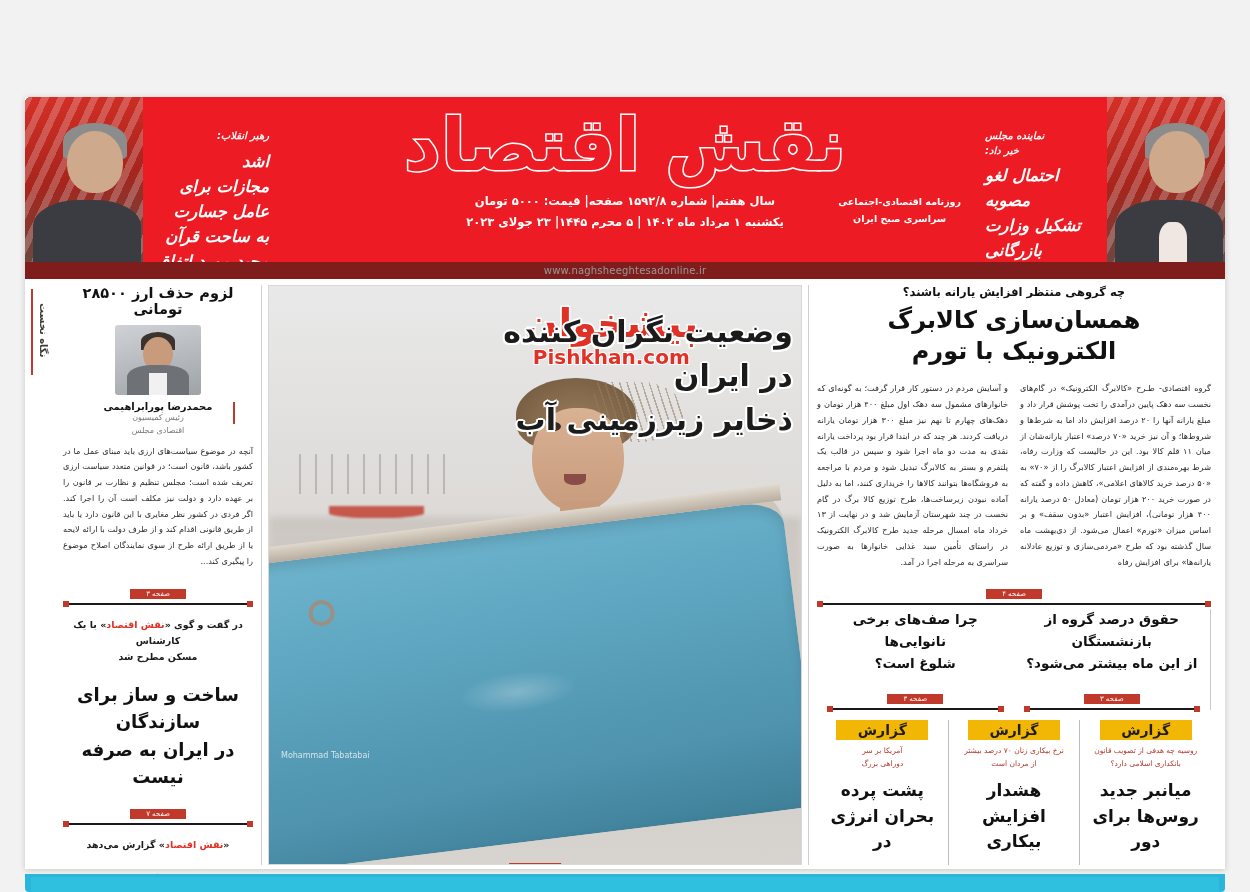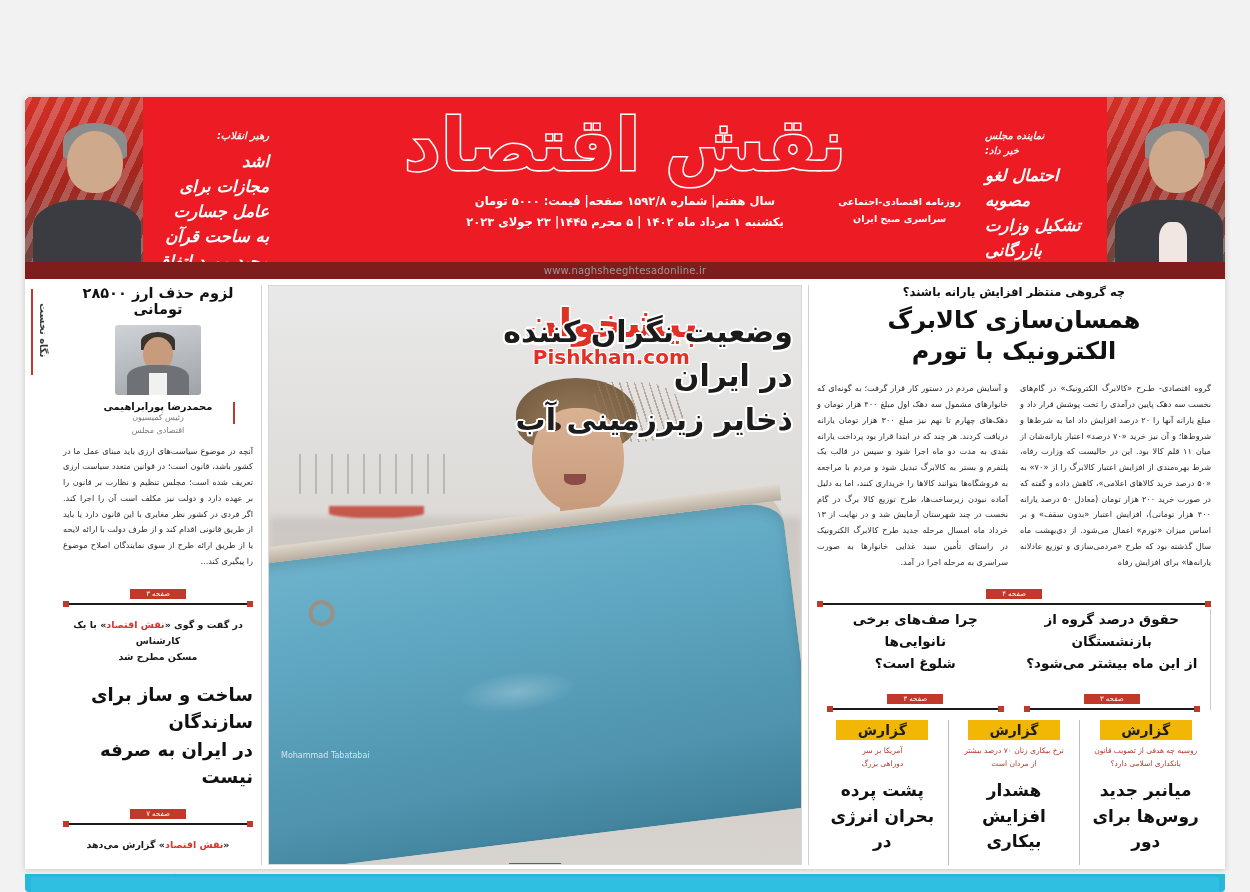--- a/index.html
+++ b/index.html
@@ -561,21 +561,21 @@
     color: #2c2c2c;
   }
 
   .side-kicker {
     font-size: 9.5px; font-weight: 700; text-align: center; color: #1b1b1b;
     line-height: 1.7; margin-bottom: 4px;
   }
   .side-kicker .accent { color: #E03127; }
   .side-kicker span.l2 { display:block; }
   .side-head {
-    font-size: 18px; font-weight: 700; text-align: right; line-height: 1.52; color: #111; margin-top: 16px;
+    font-size: 18px; font-weight: 700; text-align: center; line-height: 1.52; color: #111; margin-top: 16px;
   }
   .side-head span { display: block; }
 
   .bottom-strip {
     position: absolute;
     left: 25px; top: 874px;
     width: 1200px; height: 18px;
     background: #29B6D8;
     border-radius: 0 0 4px 4px;
   }

